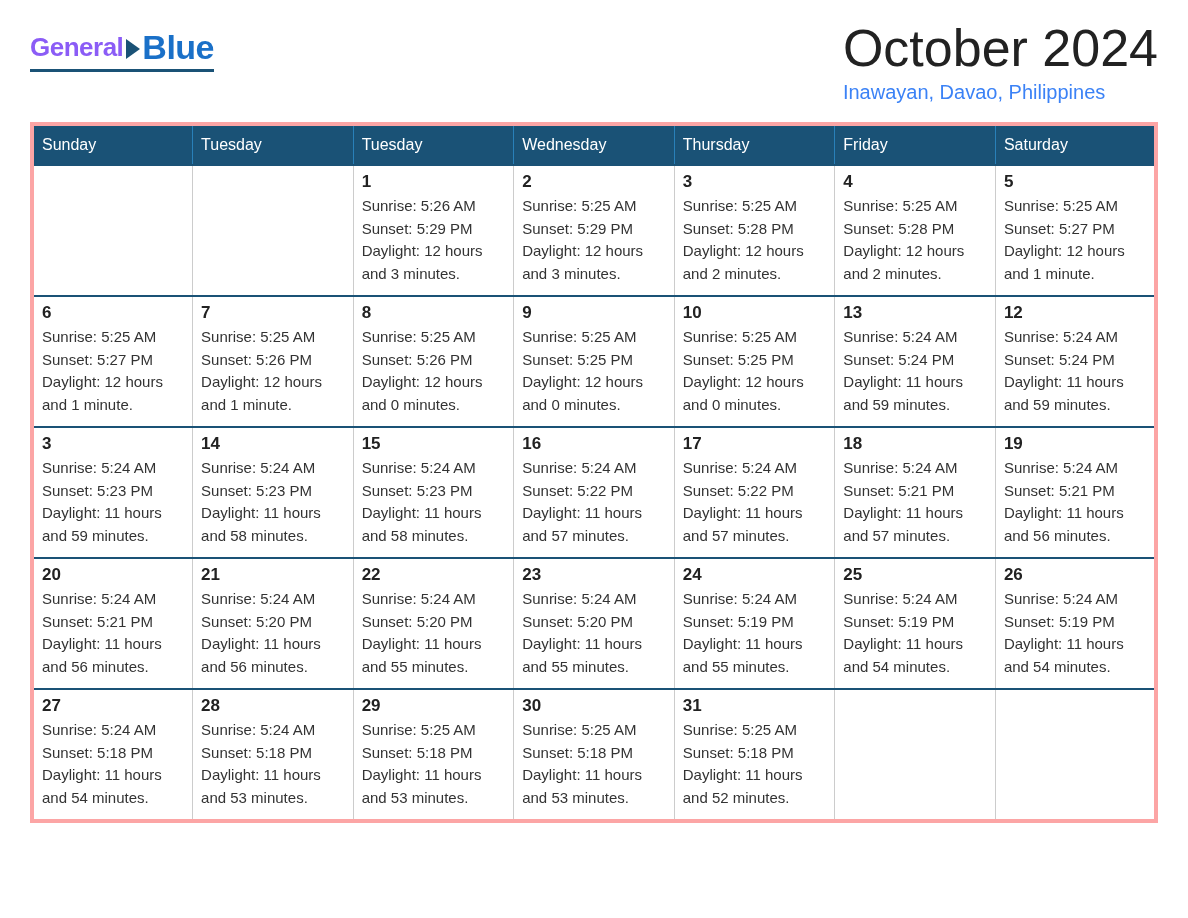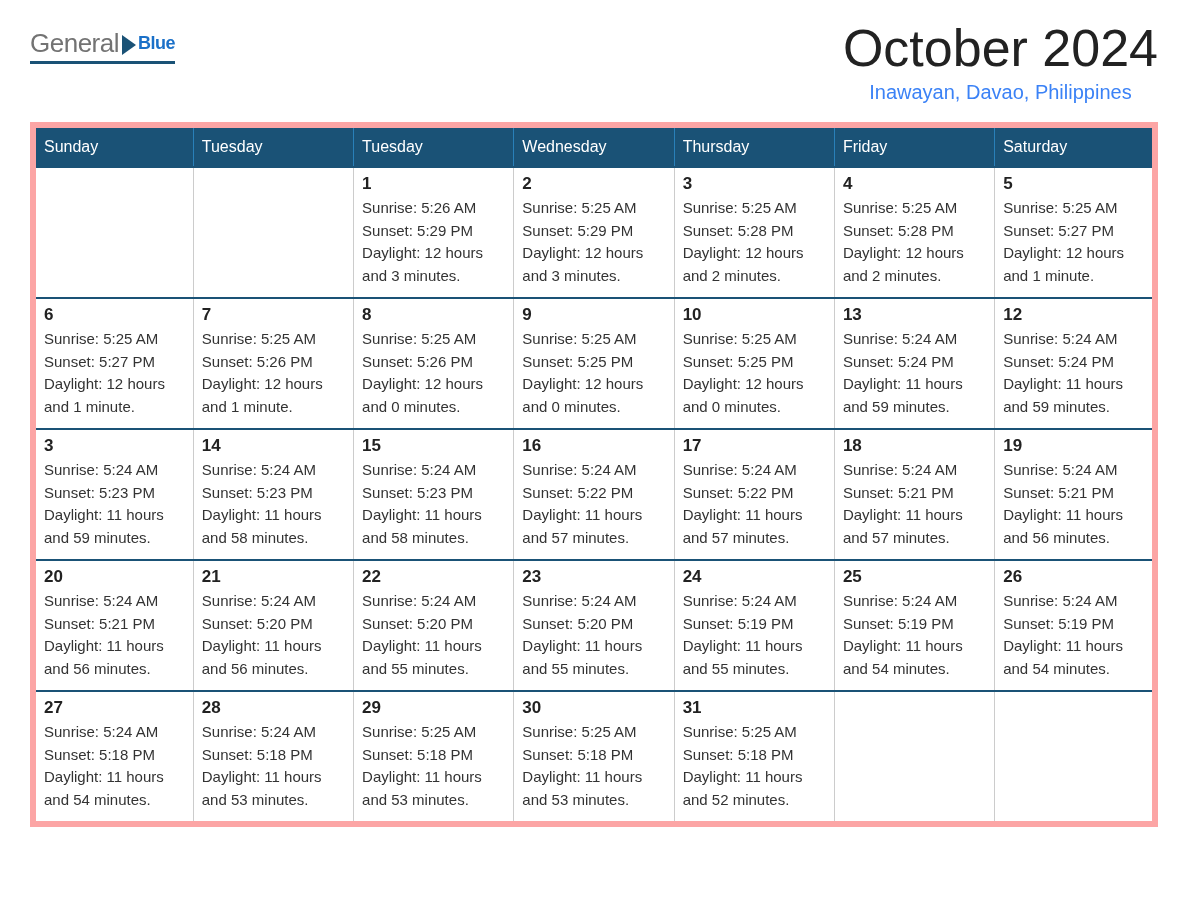--- a/index.html
+++ b/index.html
@@ -22,64 +22,64 @@
       flex-direction: column;
       align-items: flex-start;
       margin-top: 8px;
     }
     .logo-top {
       display: flex;
       align-items: center;
     }
     .logo-general {
       font-size: 26px;
-      font-weight: normal;
-      color: #737373;
+      font-weight: bold;
+      color: #8b5cf6;
       letter-spacing: -0.5px;
     }
     .logo-arrow {
       width: 0;
       height: 0;
       border-left: 14px solid #1a5276;
       border-top: 10px solid transparent;
       border-bottom: 10px solid transparent;
       margin-left: 3px;
       margin-top: 2px;
     }
     .logo-blue {
-      font-size: 18px;
+      font-size: 34px;
       font-weight: bold;
       color: #1a70c8;
       margin-left: 2px;
       letter-spacing: -0.5px;
     }
     .logo-line {
       height: 3px;
       background: #1a5276;
       width: 100%;
       margin-top: 2px;
     }
     .title-section {
-      text-align: center;
+      text-align: left;
     }
     .month-title {
       font-size: 52px;
       font-weight: 300;
       color: #222;
       line-height: 1.1;
     }
     .location {
       font-size: 20px;
       color: #3b82f6;
       margin-top: 4px;
     }
     .calendar {
       width: 100%;
       border-collapse: collapse;
-      border: 6px solid #fca5a5;
+      border: 4px solid #fca5a5;
     }
     .calendar thead tr {
       background: #1a5276;
       color: #fff;
     }
     .calendar thead th {
       padding: 10px 8px;
       font-size: 16px;
       font-weight: normal;
       text-align: left;

